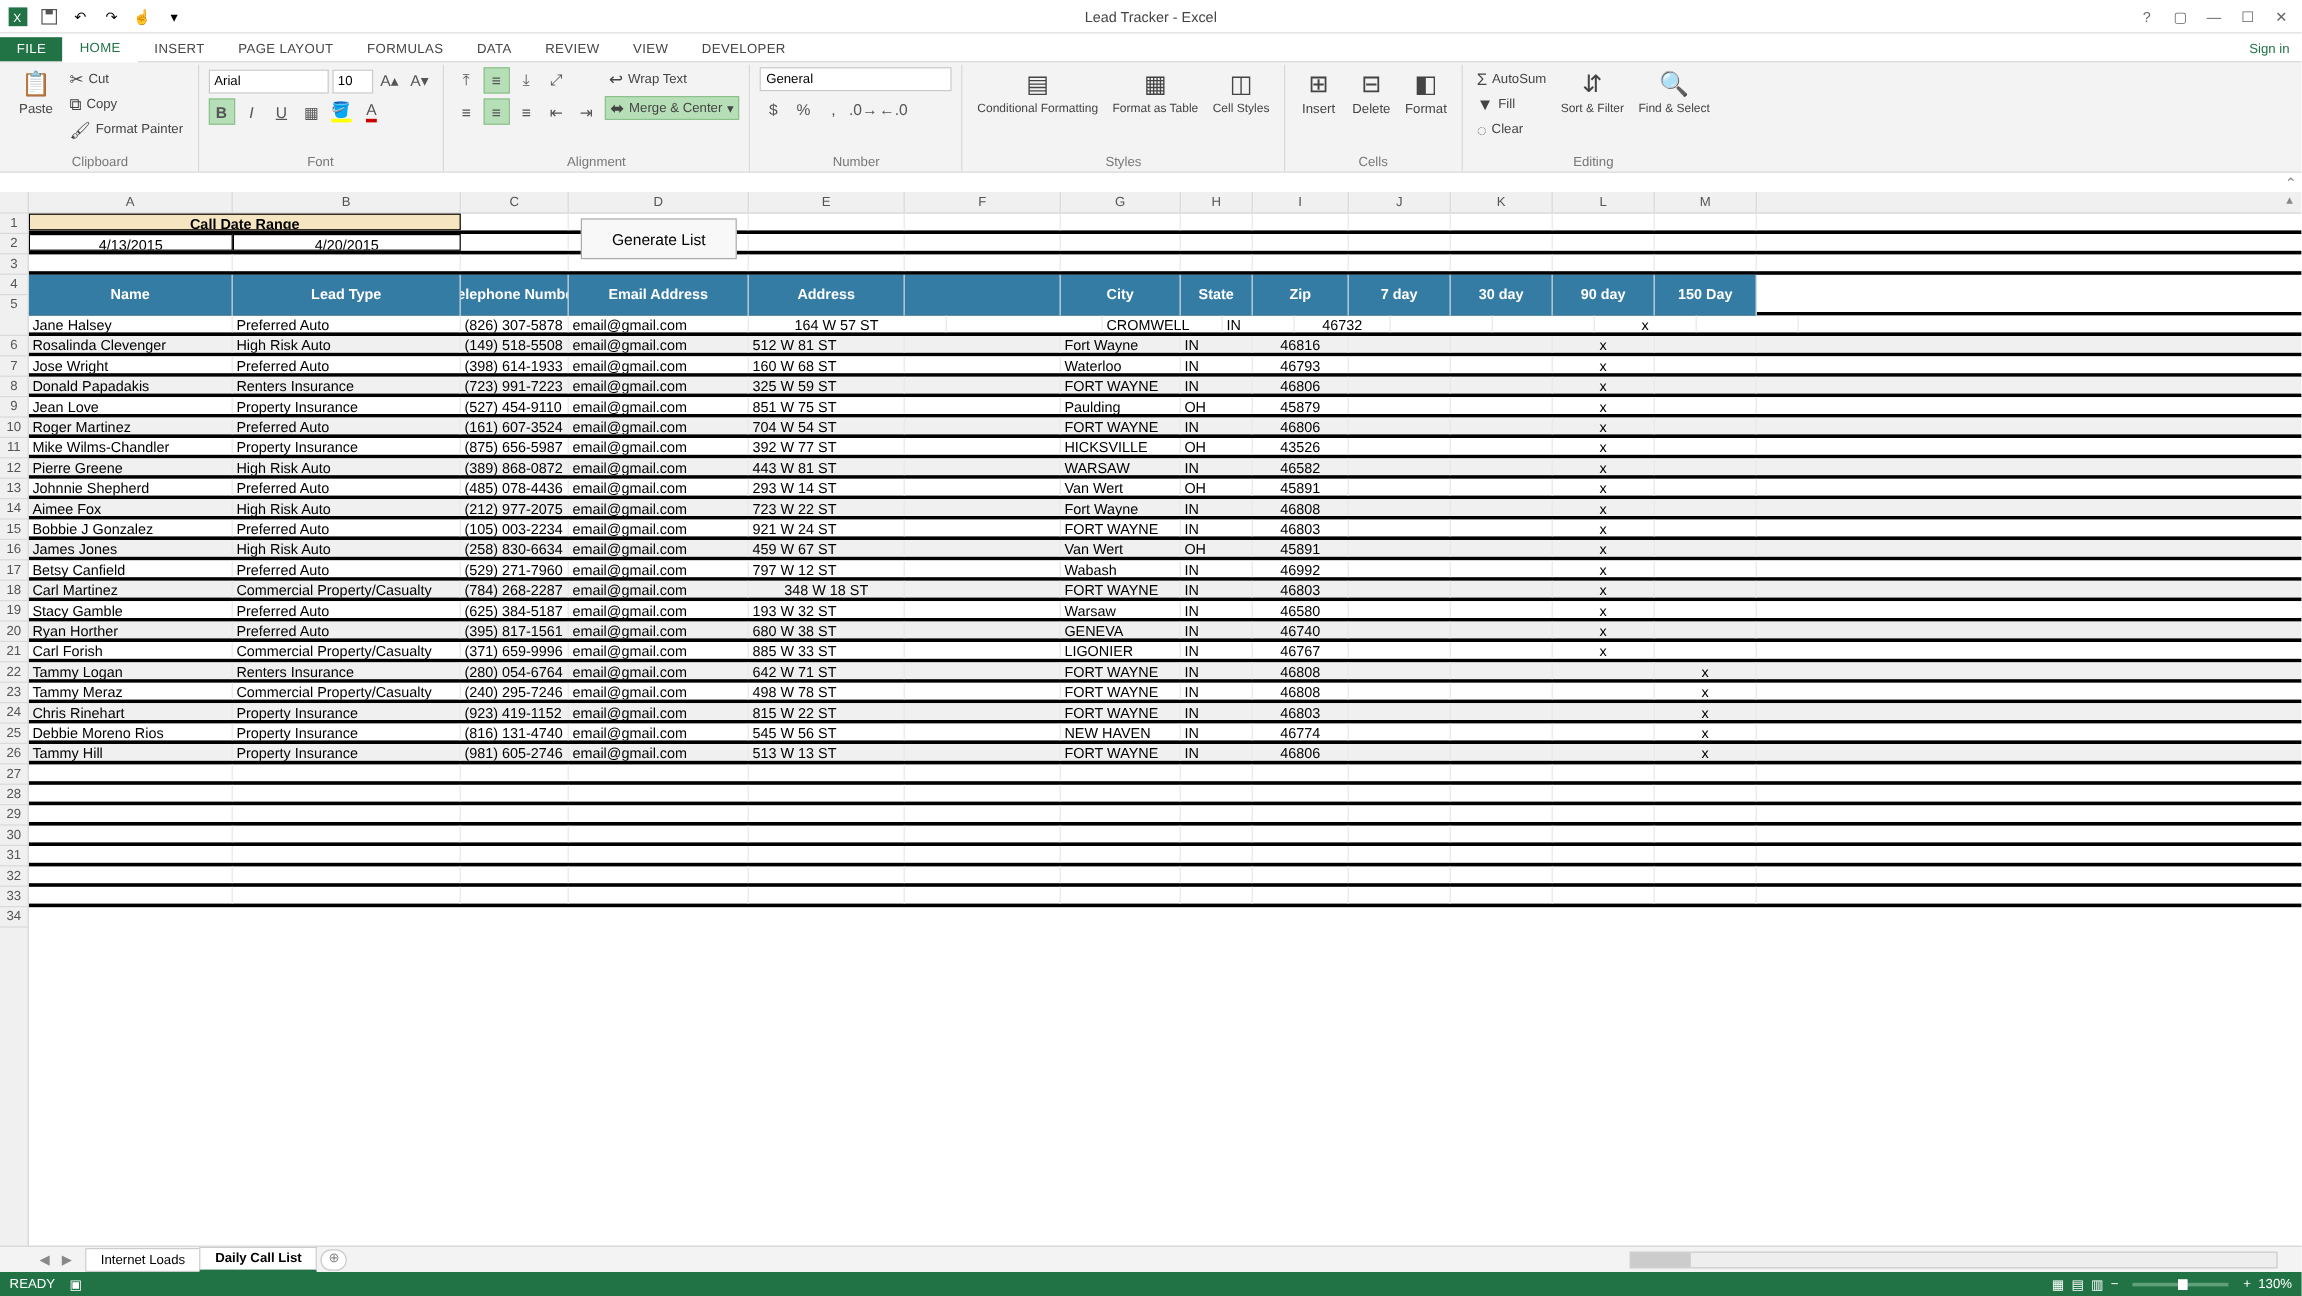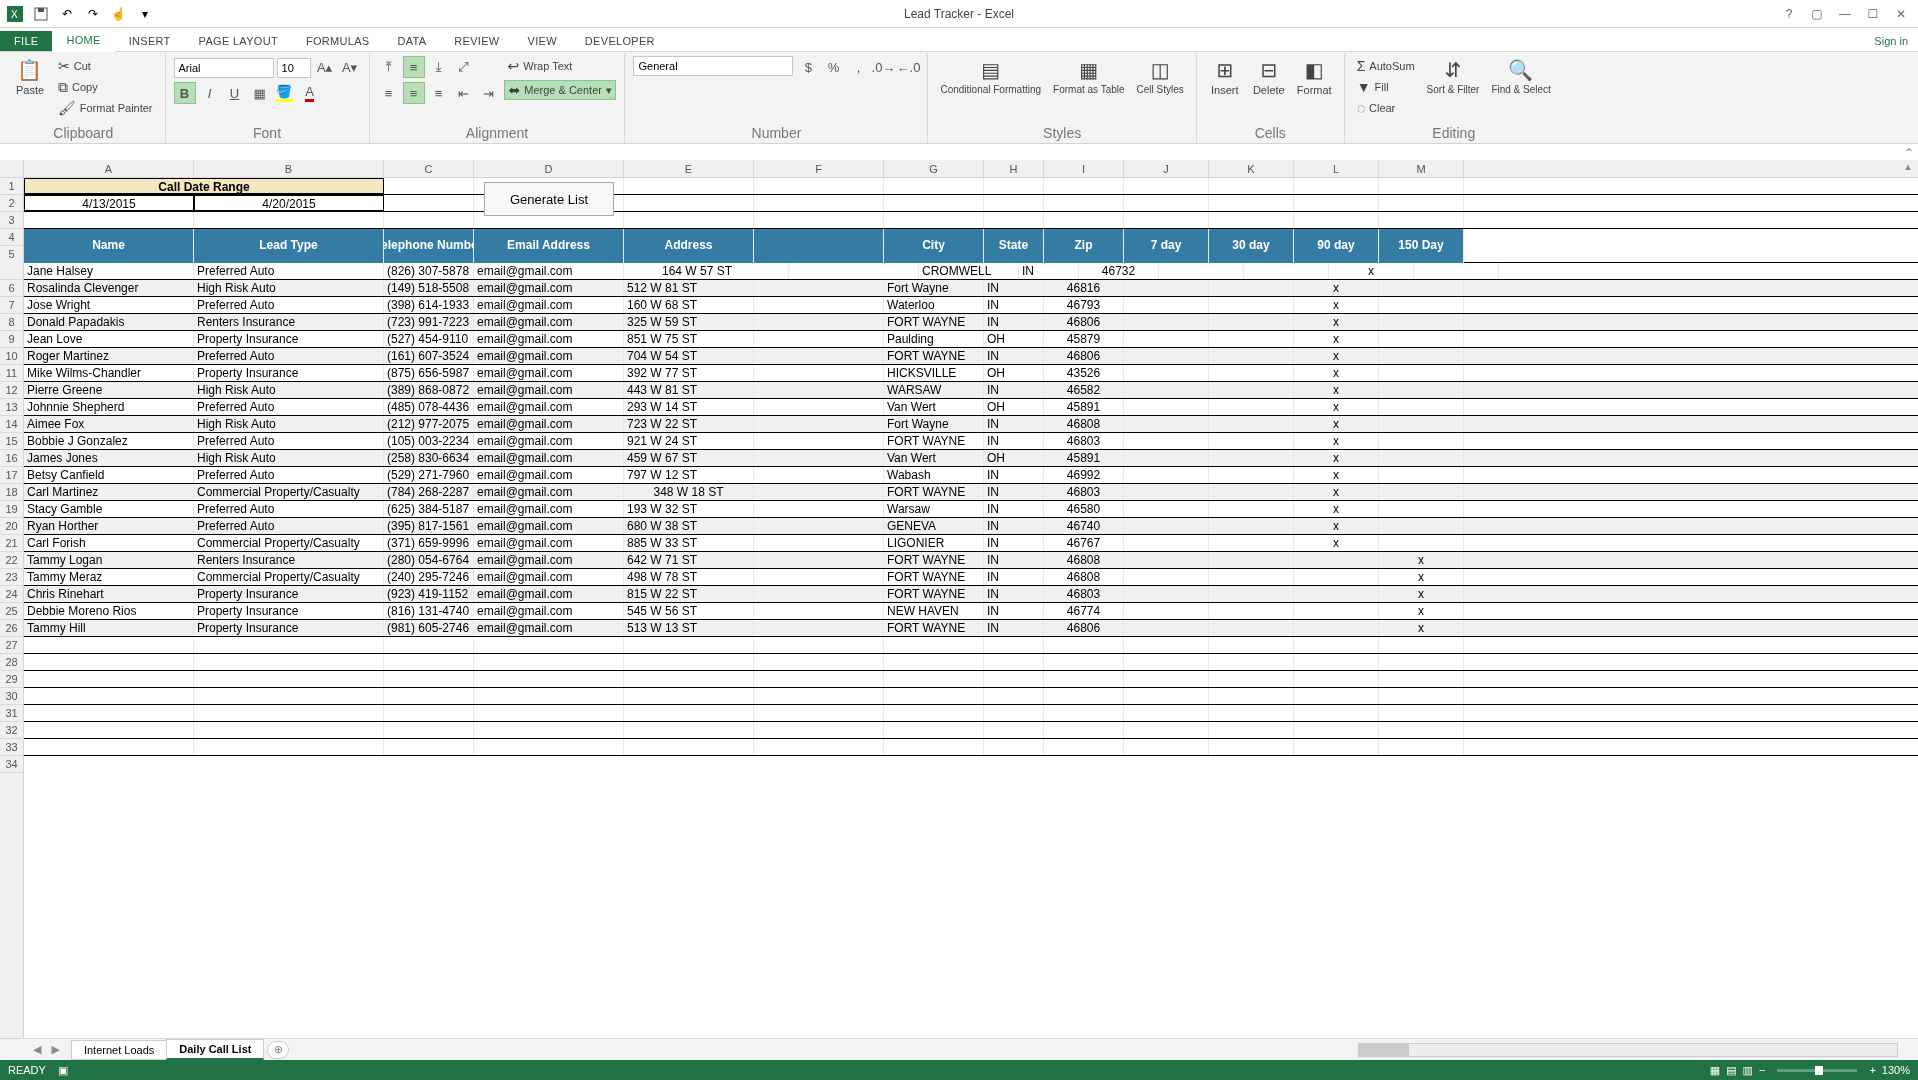--- a/index.html
+++ b/index.html
@@ -16,21 +16,21 @@
 
 .ribbon-tabs { height: 24px; background: #fff; display: flex; align-items: flex-end; padding-left: 0; border-bottom: 1px solid #d4d4d4; position:relative; }
 .ribbon-tabs .tab { padding: 4px 14px; font-size: 11px; color: #444; cursor: pointer; text-transform: uppercase; letter-spacing: .3px; }
 .ribbon-tabs .tab.file { background: #217346; color: #fff; }
 .ribbon-tabs .tab.active { color: #217346; border-bottom: 2px solid #fff; position: relative; top: 1px; background:#fff; }
 .ribbon-tabs .signin { margin-left:auto; padding: 4px 10px; font-size:11px; color:#217346; cursor:pointer; }
 
 
 .ribbon { height: 92px; background: #f3f3f3; border-bottom: 1px solid #d4d4d4; display: flex; padding: 2px 2px 0; }
 .group { border-right: 1px solid #d9d9d9; padding: 2px 8px 0; display: flex; flex-direction: column; justify-content: space-between; }
-.group-label { font-size: 14px; color: #777; text-align: center; padding: 1px 0 2px; }
+.group-label { font-size: 11px; color: #777; text-align: center; padding: 1px 0 2px; }
 .group-content { display: flex; gap: 4px; align-items:flex-start; flex:1; }
 .big-btn { display:flex; flex-direction:column; align-items:center; justify-content:center; padding:2px 4px; cursor:pointer; font-size:11px; color:#444; gap:2px; min-width:40px; }
 .big-btn .ico { font-size:20px; }
 .stack { display:flex; flex-direction:column; gap:1px; }
 .mini-btn { display:flex; align-items:center; gap:4px; padding:1px 4px; font-size:11px; color:#444; cursor:pointer; height:20px; }
 .mini-btn .ico { font-size:14px; }
 .sel { height:20px; background:#fff; border:1px solid #c8c8c8; display:flex; align-items:center; padding:0 4px; font-size:11px; cursor:pointer; }
 .row { display:flex; gap:3px; align-items:flex-end; }
 .sq-btn { width:22px; height:22px; display:flex; align-items:center; justify-content:center; cursor:pointer; font-size:13px; color:#555; }
 .bold { font-weight:700; }
@@ -40,21 +40,21 @@
 .grid-area { position: absolute; top: 160px; bottom: 32px; left: 0; right: 0; display:flex; }
 .row-headers { width: 24px; background:#f0f0f0; border-right:1px solid #d4d4d4; }
 .row-headers .rh { height:17px; text-align:center; font-size:11px; color:#555; border-bottom:1px solid #d9d9d9; line-height:17px; cursor:pointer; }
 .row-headers .rh.first { height:18px; }
 .grid-body { flex:1; overflow:hidden; position:relative; }
 
 .col-headers { height:18px; display:flex; background:#f0f0f0; border-bottom:1px solid #d4d4d4; }
 .col-headers .ch { text-align:center; font-size:11px; color:#555; border-right:1px solid #d9d9d9; line-height:18px; cursor:pointer; }
 
 .sheet { position:relative; font-family: Arial, sans-serif; }
-.srow { height:17px; display:flex; border-bottom:1px solid #000000; }
+.srow { height:17px; display:flex; border-bottom:3px solid #000000; }
 .scell { border-right:1px solid #e8e8e8; padding:0 3px; font-size:12px; line-height:17px; white-space:nowrap; overflow:hidden; }
 
 
 .title-row { background:#f5e5c0; font-weight:700; text-align:center; border:1px solid #000 !important; }
 .hdr-cell { font-weight:700; text-align:center; border:1px solid #000; }
 .date-cell { text-align:center; border:1px solid #000; }
 .blue-hdr { background:#357ca5; color:#fff; font-weight:700; text-align:center; height:34px !important; line-height:1.1; display:flex; align-items:center; justify-content:center; }
 .striped-even { background:#fff; }
 .striped-odd { background:#f0f0f0; }
 .generate-btn { position:absolute; left:460px; top:4px; width:130px; height:34px; background:#f8f8f8; border:1px solid #aaa; display:flex;align-items:center;justify-content:center; font-size:13px; cursor:pointer; font-family:Arial; }
@@ -201,21 +201,21 @@
             <span class="ico">⬌</span>
             <span>Merge &amp; Center</span>
             <span>▾</span>
           </div>
       </div>
     </div>
     <div class="group-label">Alignment</div>
   </div>
 
   <div class="group">
-    <div class="group-content" style="flex-direction:row;gap:4px;">
+    <div class="group-content" style="flex-direction:column;gap:4px;">
       <div class="sel" style="width:160px">General</div>
       <div class="row">
         <div class="sq-btn">$</div>
         <div class="sq-btn">%</div>
         <div class="sq-btn">,</div>
         <div class="sq-btn">.0→</div>
         <div class="sq-btn">←.0</div>
       </div>
     </div>
     <div class="group-label">Number</div>

